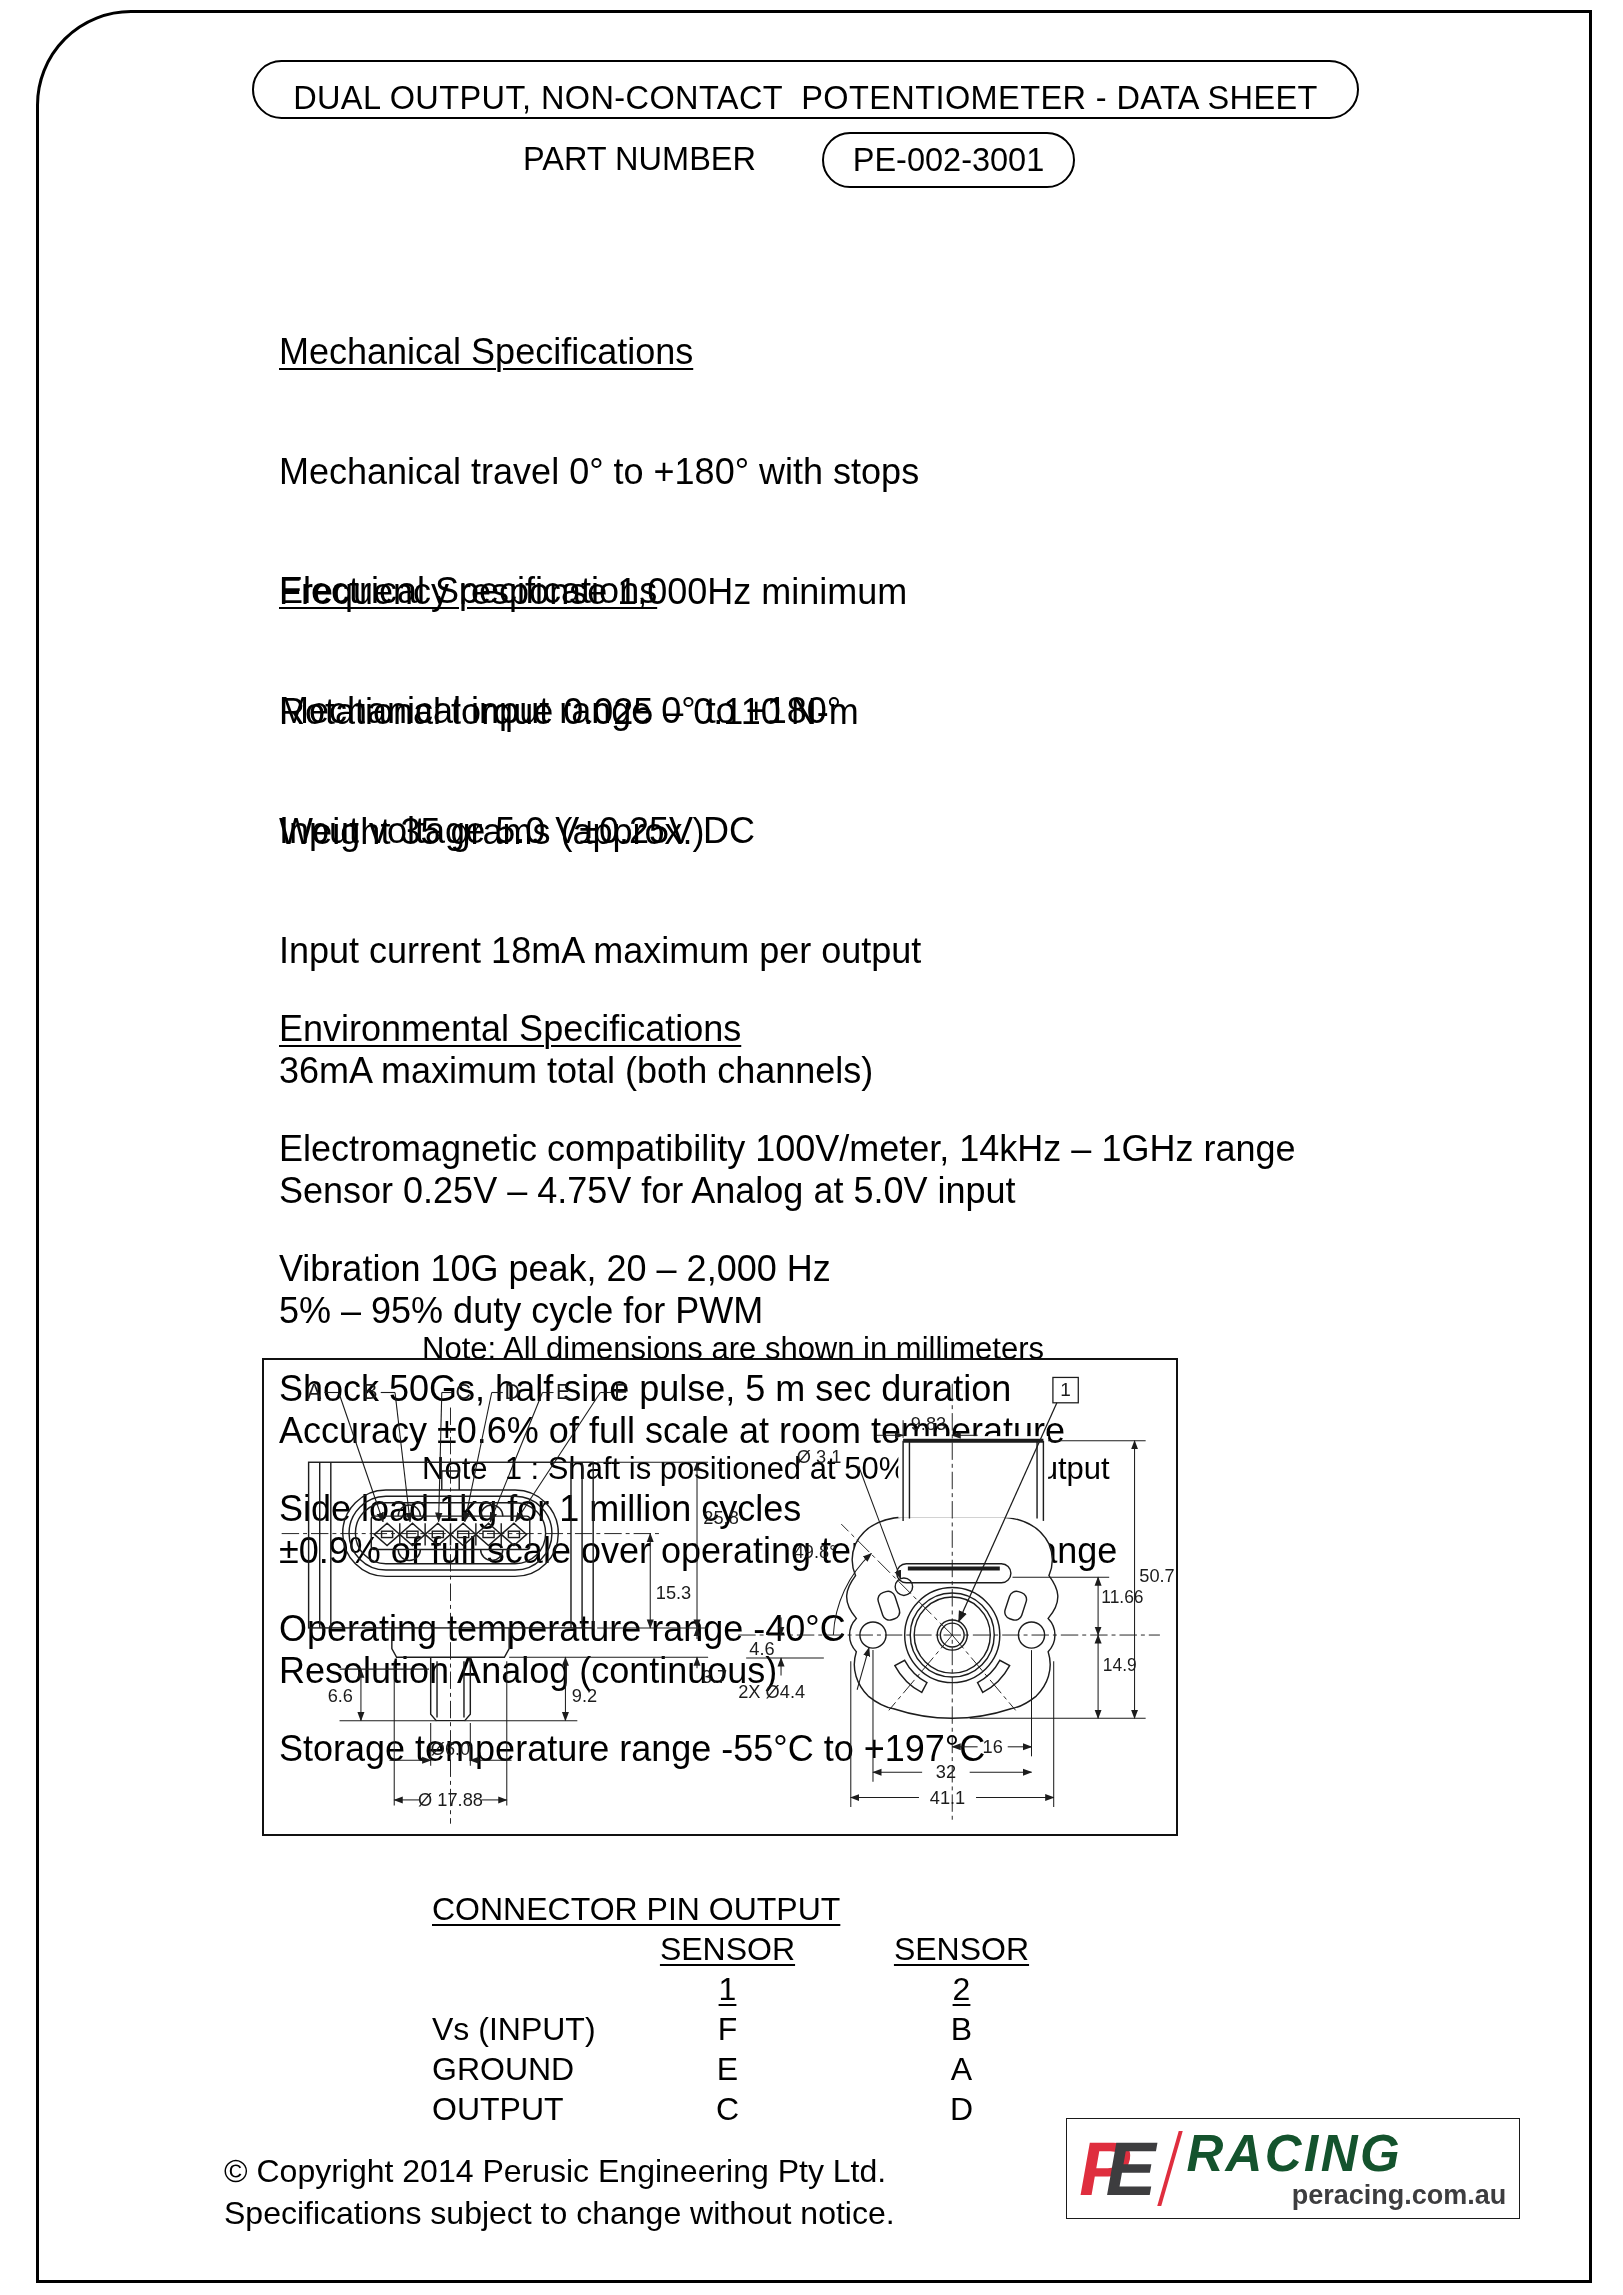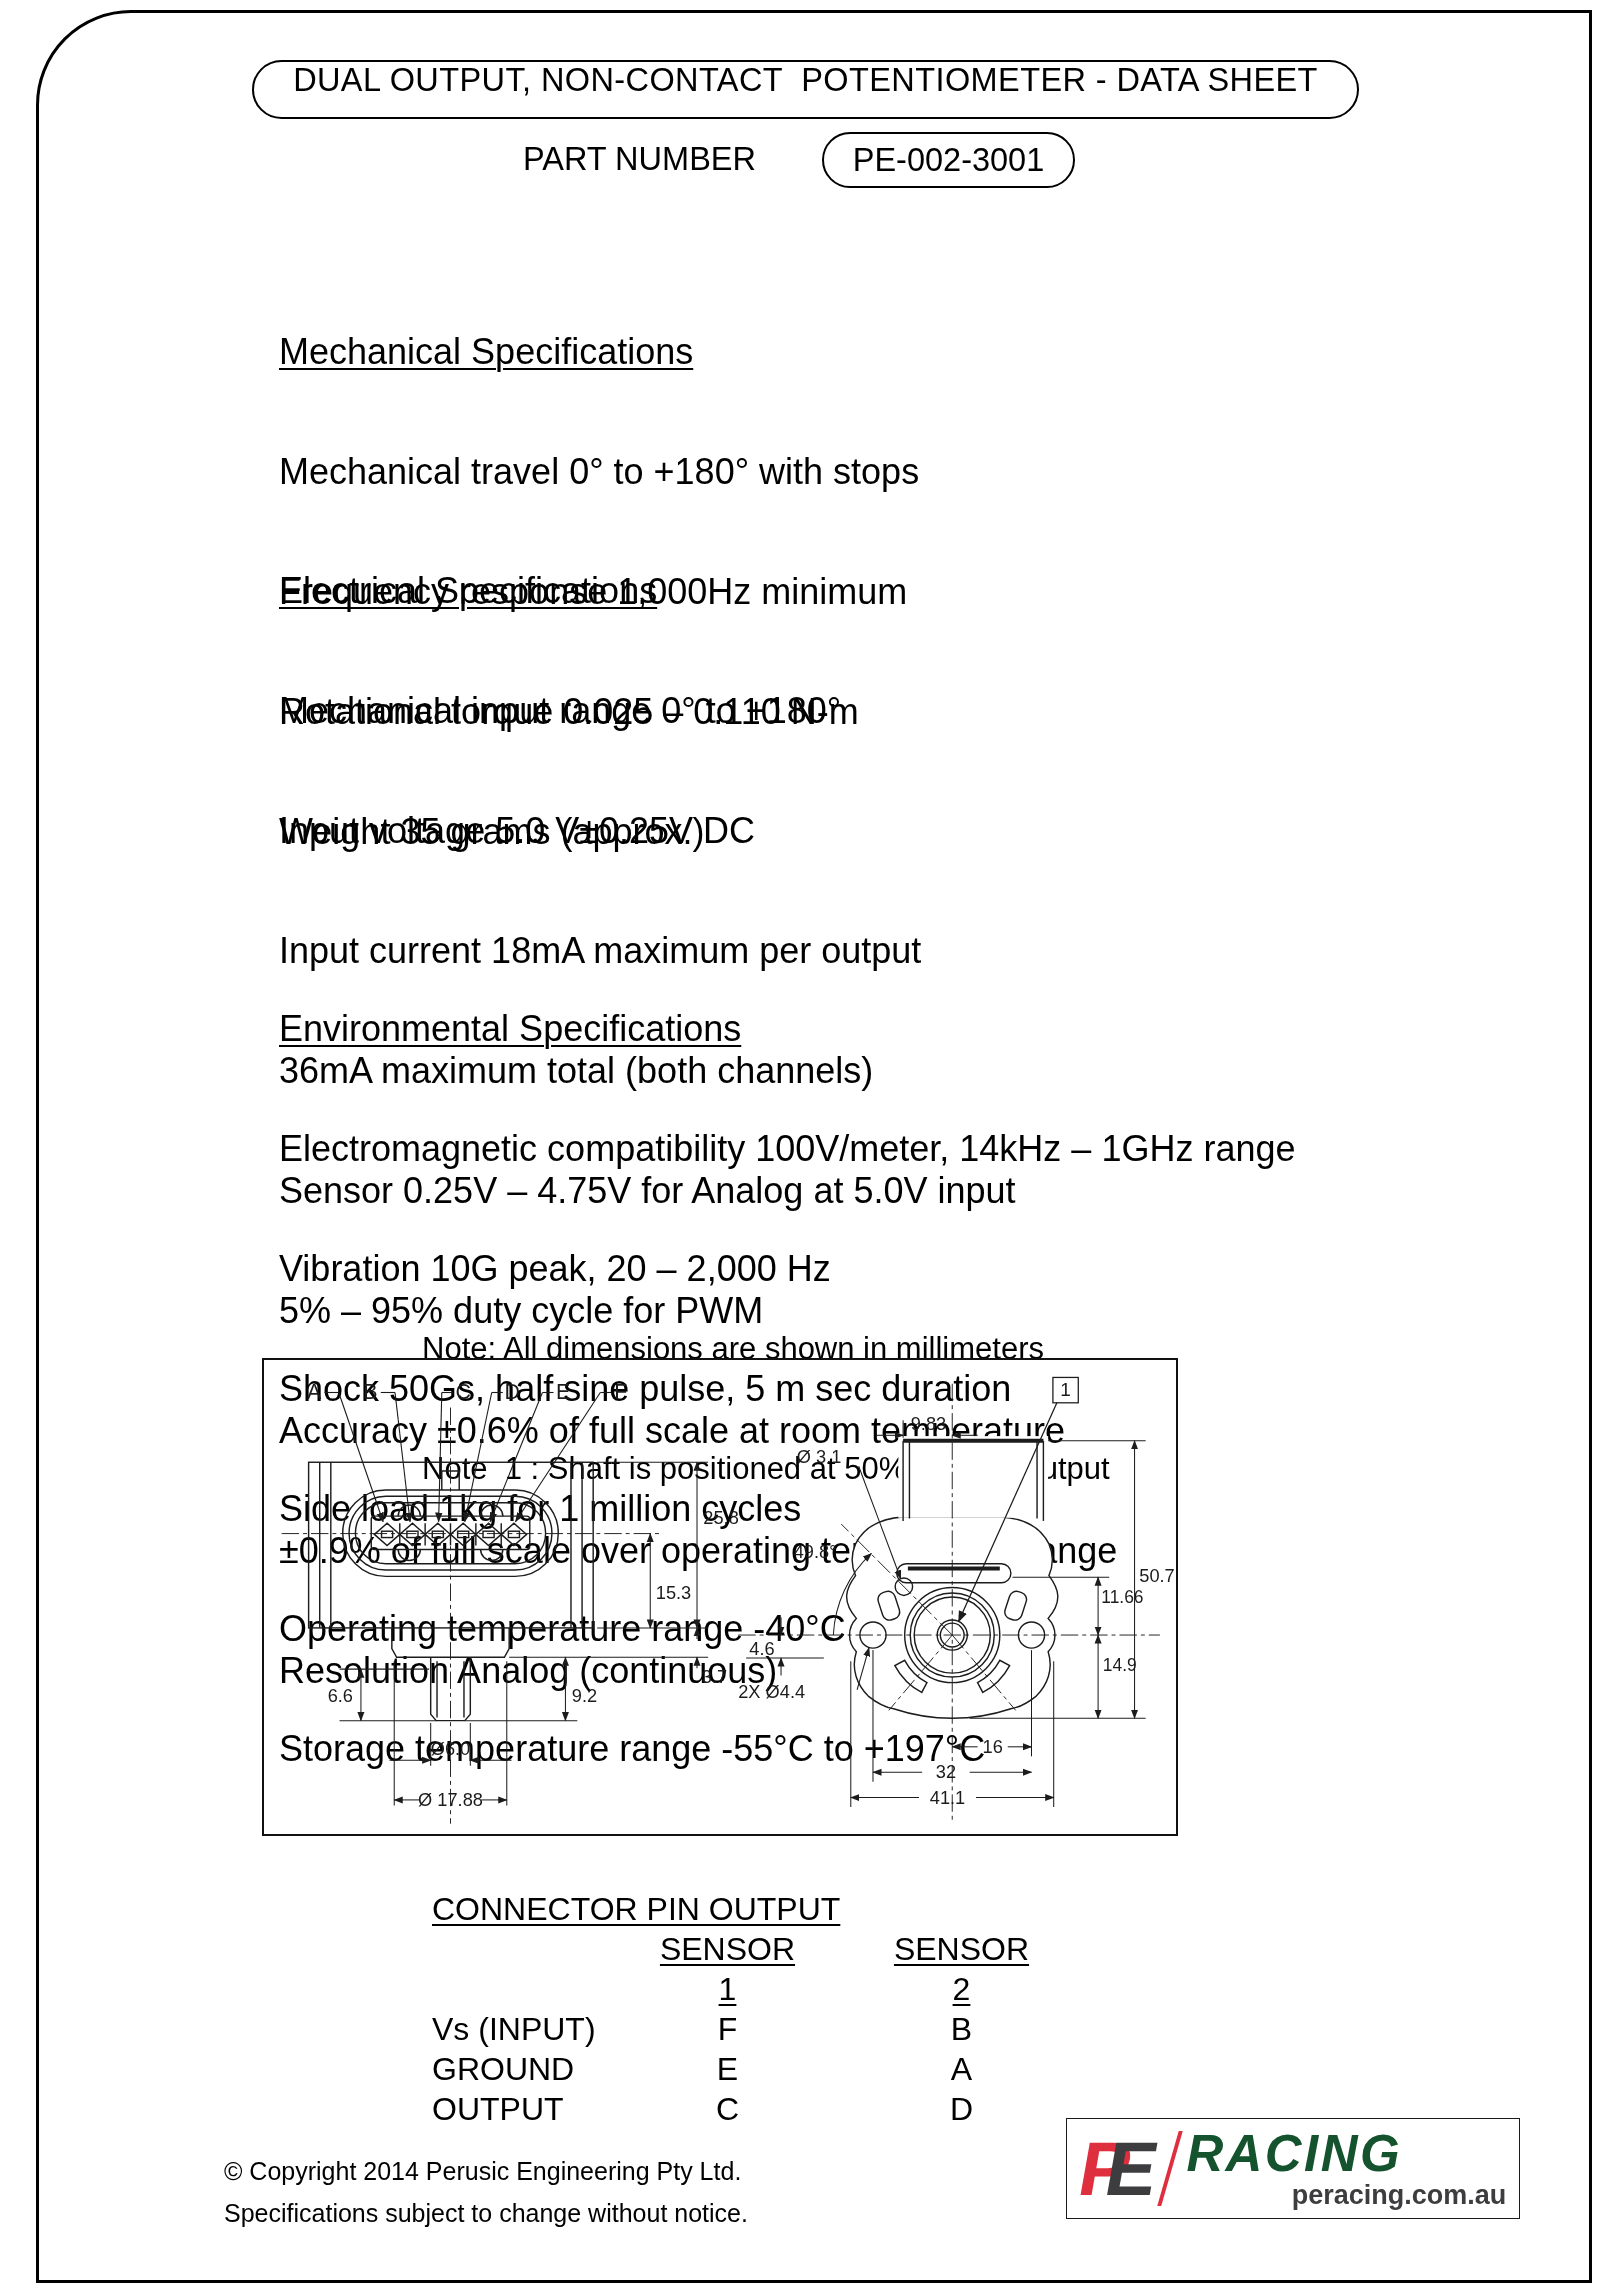--- a/index.html
+++ b/index.html
@@ -1,38 +1,38 @@
 <!DOCTYPE html>
 <html style="font-size:12.7px"><head>
 <meta charset="utf-8">
 <style>
   html,body{margin:0;padding:0;background:#fff;}
   .page{position:relative;width:1623px;height:2295px;background:#fff;
         font-family:"Liberation Sans",sans-serif;color:#000;overflow:hidden;}
   .frame{position:absolute;left:36px;top:9.5px;width:1550px;height:2267px;
          border:3.2px solid #000;border-top-left-radius:95px;}
   .title-box{position:absolute;left:252px;top:60px;width:1103px;height:55px;
-             border:2.4px solid #000;border-radius:30px;display:flex;align-items:flex-start;justify-content:center;}
+             border:2.4px solid #000;border-radius:30px;display:flex;align-items:flex-end;justify-content:center;}
   .title-box span{font-size:32.5px;white-space:pre;letter-spacing:0.4px;}
   .pn-label{position:absolute;left:523px;top:141px;font-size:32.5px;}
   .pn-box{position:absolute;left:822px;top:132px;width:249px;height:52px;
           border:2.4px solid #000;border-radius:28.5px;display:flex;align-items:center;justify-content:center;font-size:32.5px;}
   .spec{position:absolute;left:279px;font-size:36px;line-height:40px;white-space:pre;}
   .spec .hd{text-decoration:underline;text-underline-offset:4px;text-decoration-thickness:1.6px;}
   .notes{position:absolute;left:422px;top:1249px;font-size:31px;line-height:40px;white-space:pre;}
   .drawing{position:absolute;left:262px;top:1358px;width:912px;height:474px;border:2.4px solid #111;box-sizing:content-box;}
   .pin-table{position:absolute;left:432px;top:1889px;font-size:32px;line-height:40px;}
   .pin-table .hd{text-decoration:underline;text-underline-offset:4px;text-decoration-thickness:1.6px;}
   .pt-row{display:flex;}
   .pt-c0{width:226px;}
   .pt-c1{width:139px;text-align:center;}
   .pt-sp{width:95px;}
   .pt-c2{width:139px;text-align:center;}
   .und{text-decoration:underline;text-underline-offset:4px;text-decoration-thickness:1.6px;}
-  .copyright{position:absolute;left:224px;top:2150px;font-size:25px;line-height:42px;}
+  .copyright{position:absolute;left:224px;top:2150px;font-size:32px;line-height:42px;}
   .logo-box{position:absolute;left:1066px;top:2118px;width:454px;height:101px;border:1.6px solid #1a1a1a;
             display:flex;align-items:center;padding:0 12.7px;box-sizing:border-box;background:#fff;}
   .monogram{display:flex;align-items:center;transform:skewX(-10deg);font-weight:bold;font-size:76px;line-height:1;}
   .mono-p{color:#df2e3e;}
   .mono-e{color:#3d3d3f;margin-left:-24px;}
   .logo-slash{width:4px;height:75px;background:#df2e3e;transform:skewX(-16deg);margin:0 14.3px 0 11px;}
   .logo-col{display:flex;flex-direction:column;flex:1;}
   .logo-racing{color:#14532d;font-weight:bold;font-style:italic;font-size:51px;line-height:1;letter-spacing:2.4px;}
   .logo-url{color:#3d3d3f;font-weight:bold;font-size:27px;line-height:1;margin-top:3.2px;align-self:flex-end;}
   svg text{font-family:"Liberation Sans",sans-serif;fill:#1c1c1c;}

